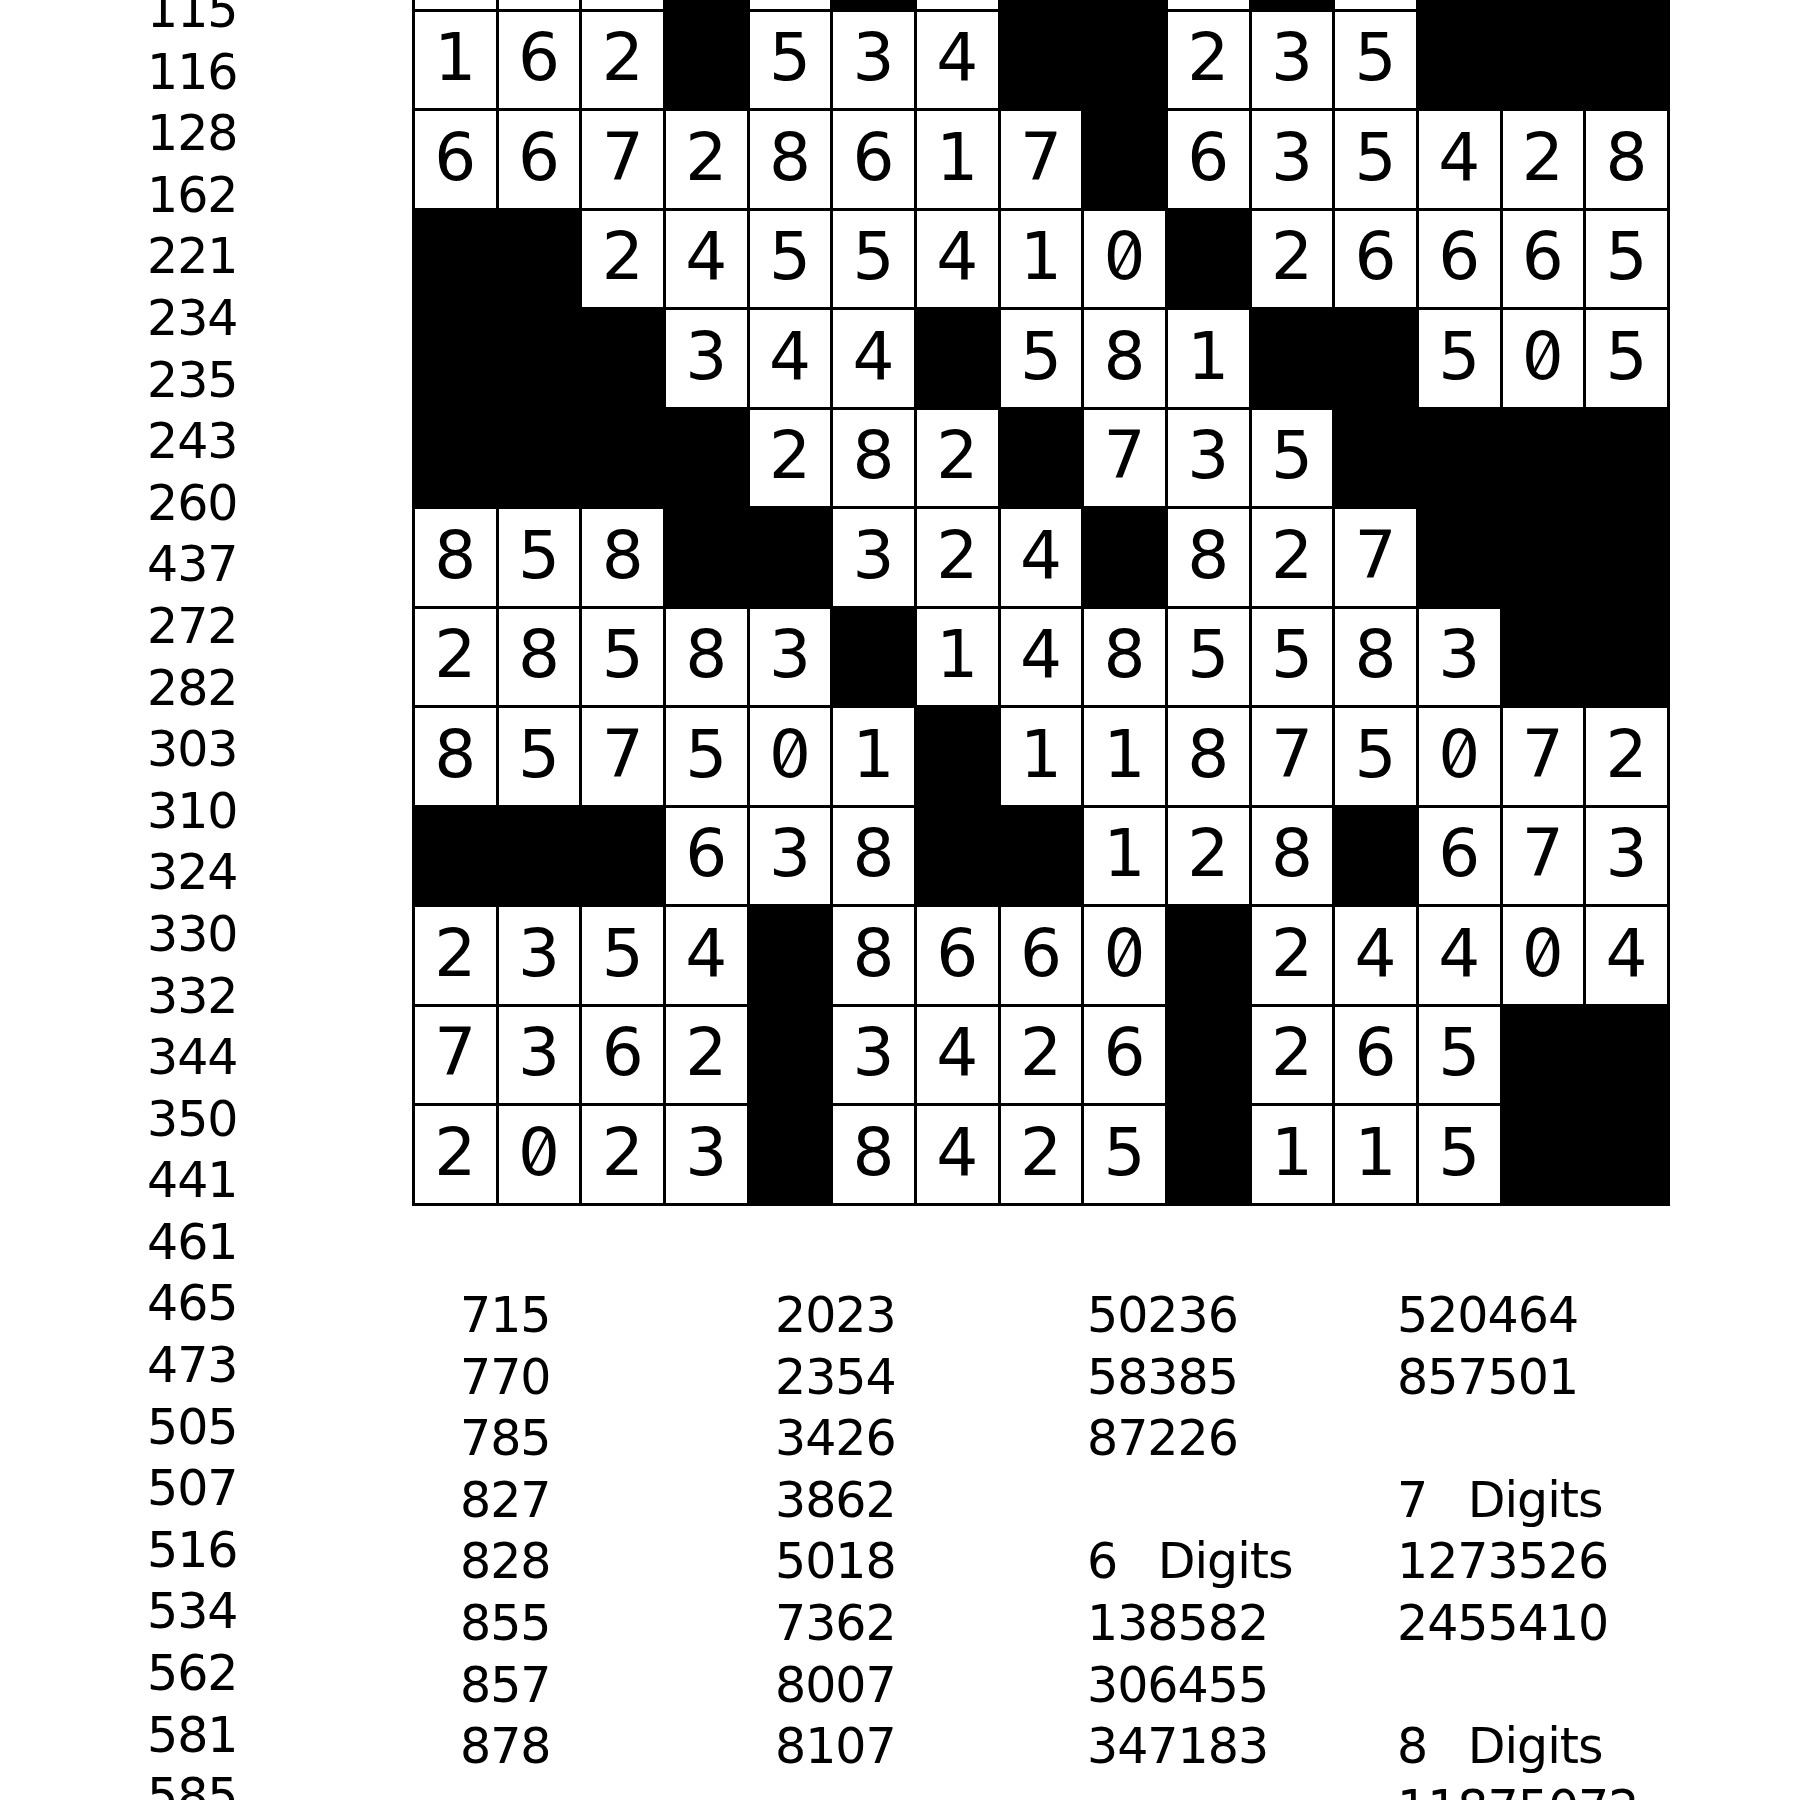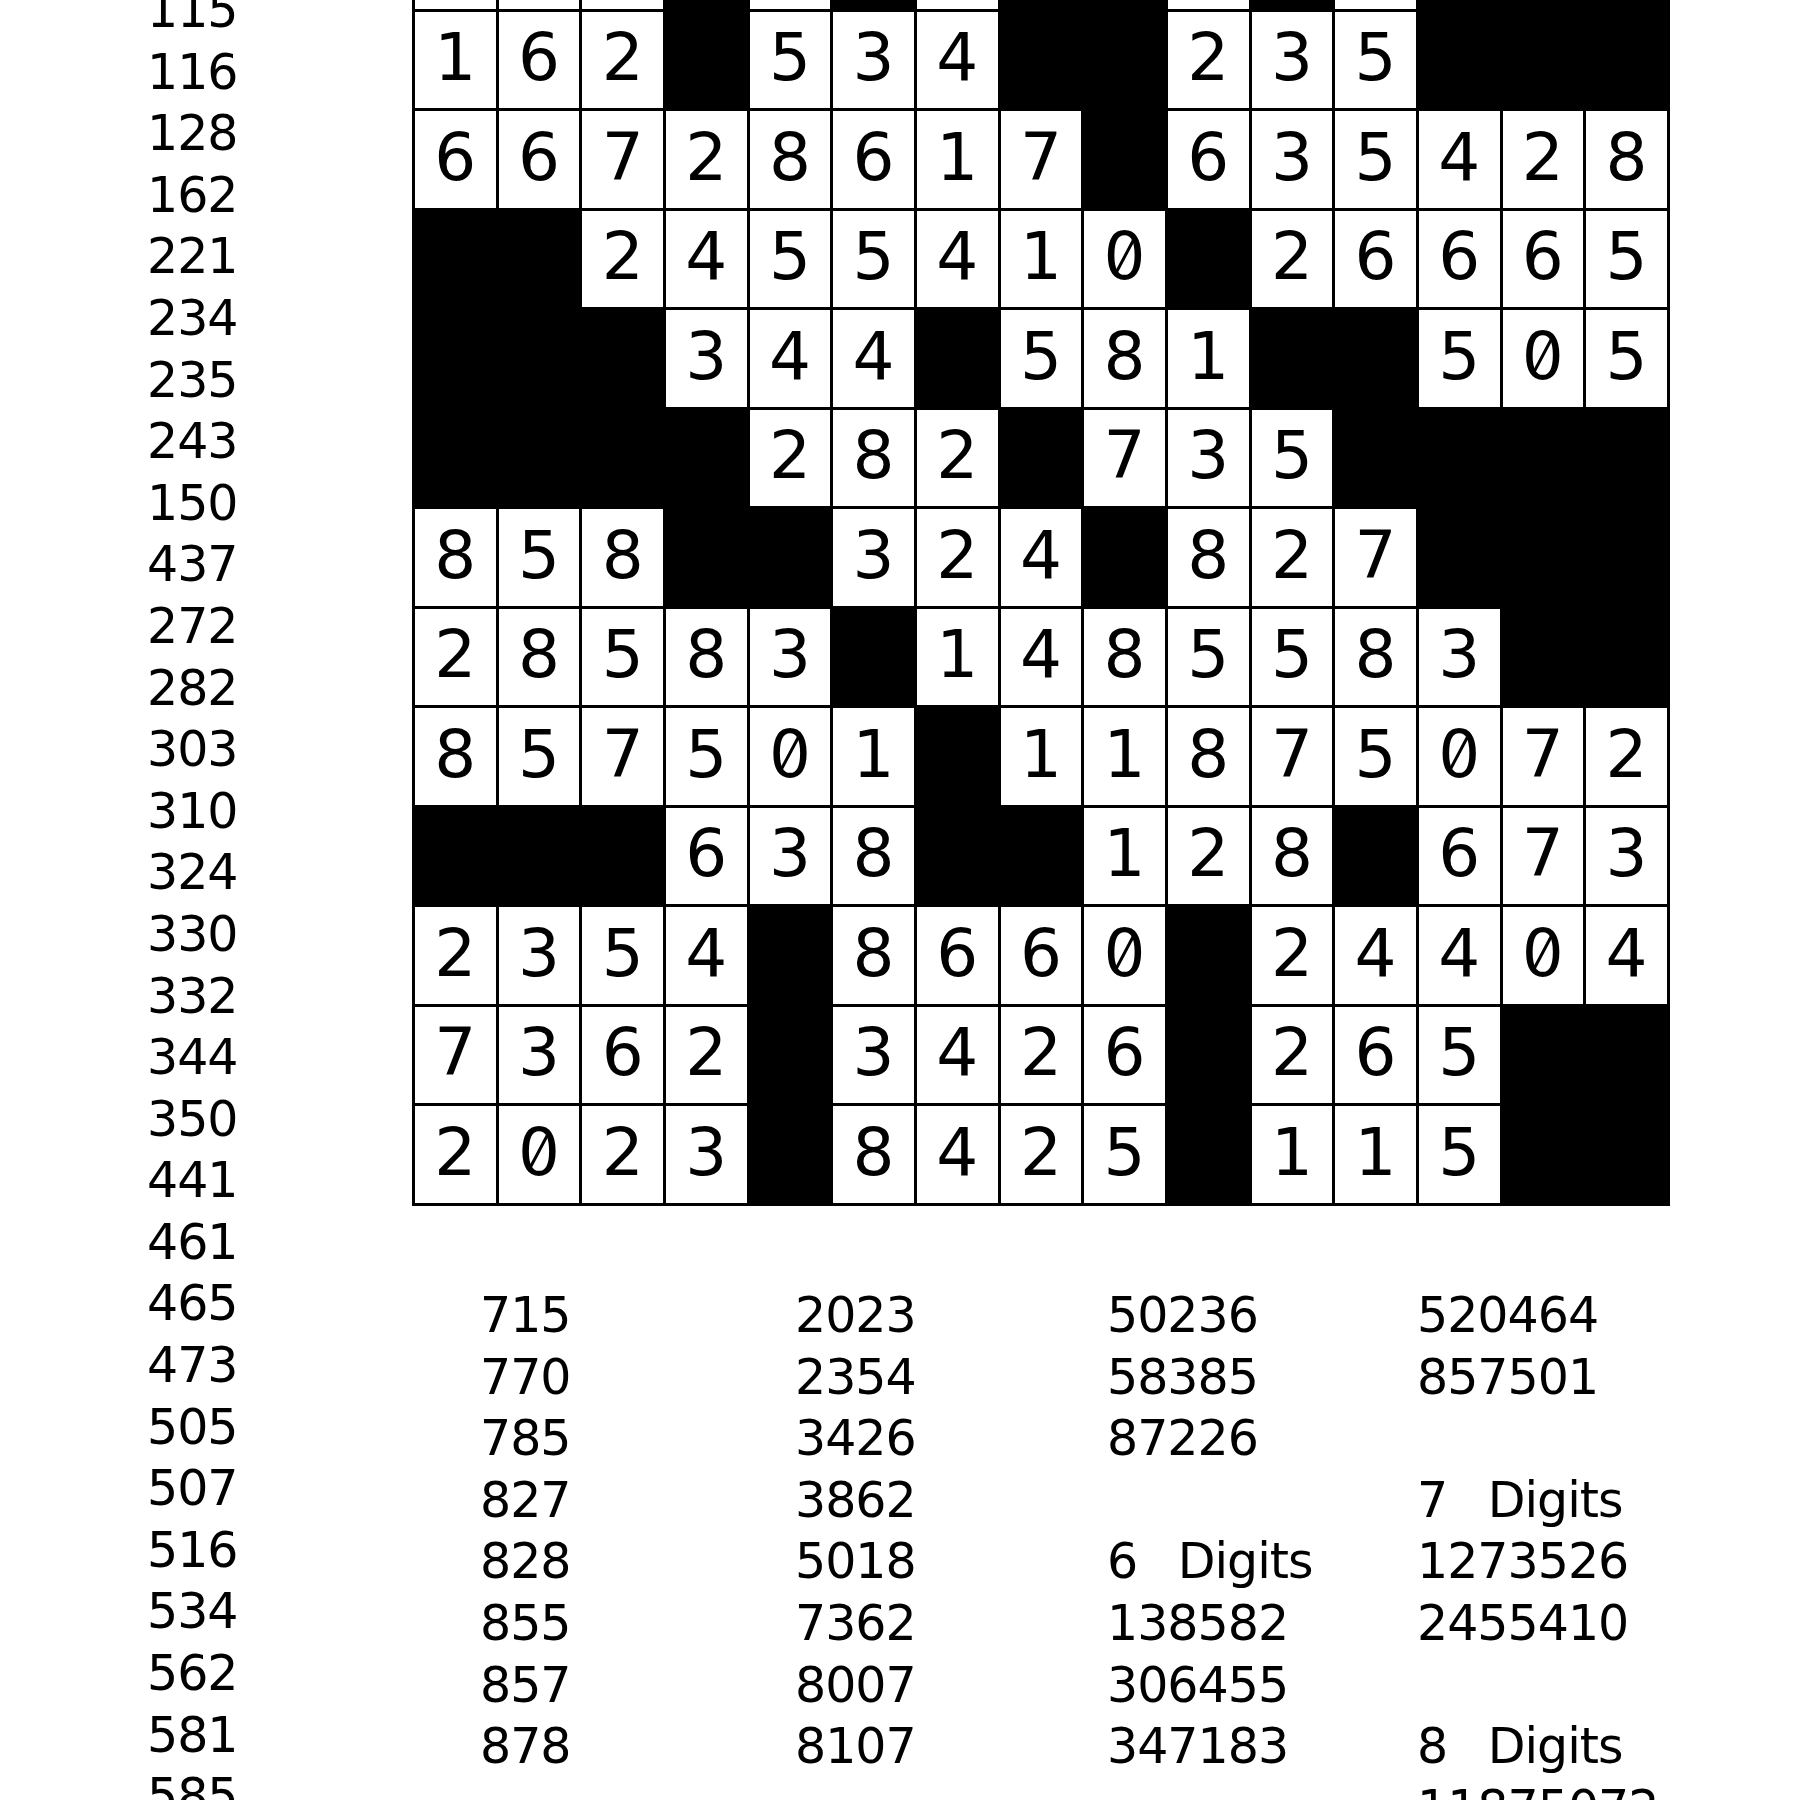--- a/index.html
+++ b/index.html
@@ -57,41 +57,40 @@
     position:absolute;
     top:1285px;
     width:320px;
   }
   .blist .item{
     height:61.6px; line-height:61.6px;
     font-size:49px;
     letter-spacing:-1px;
     word-spacing:26px;
     white-space:pre;
-    margin-left:20px;
   }
   #blist1{left:460px;}
   #blist2{left:775px;}
   #blist3{left:1087px;}
   #blist4{left:1397px;}
 </style>
 </head>
 <body>
 
 <main>
   <section id="left-list">
       <div class="item">115</div>
       <div class="item">116</div>
       <div class="item">128</div>
       <div class="item">162</div>
       <div class="item">221</div>
       <div class="item">234</div>
       <div class="item">235</div>
       <div class="item">243</div>
-      <div class="item">150</div>
+      <div class="item">260</div>
       <div class="item">437</div>
       <div class="item">272</div>
       <div class="item">282</div>
       <div class="item">303</div>
       <div class="item">310</div>
       <div class="item">324</div>
       <div class="item">330</div>
       <div class="item">332</div>
       <div class="item">344</div>
       <div class="item">350</div>

